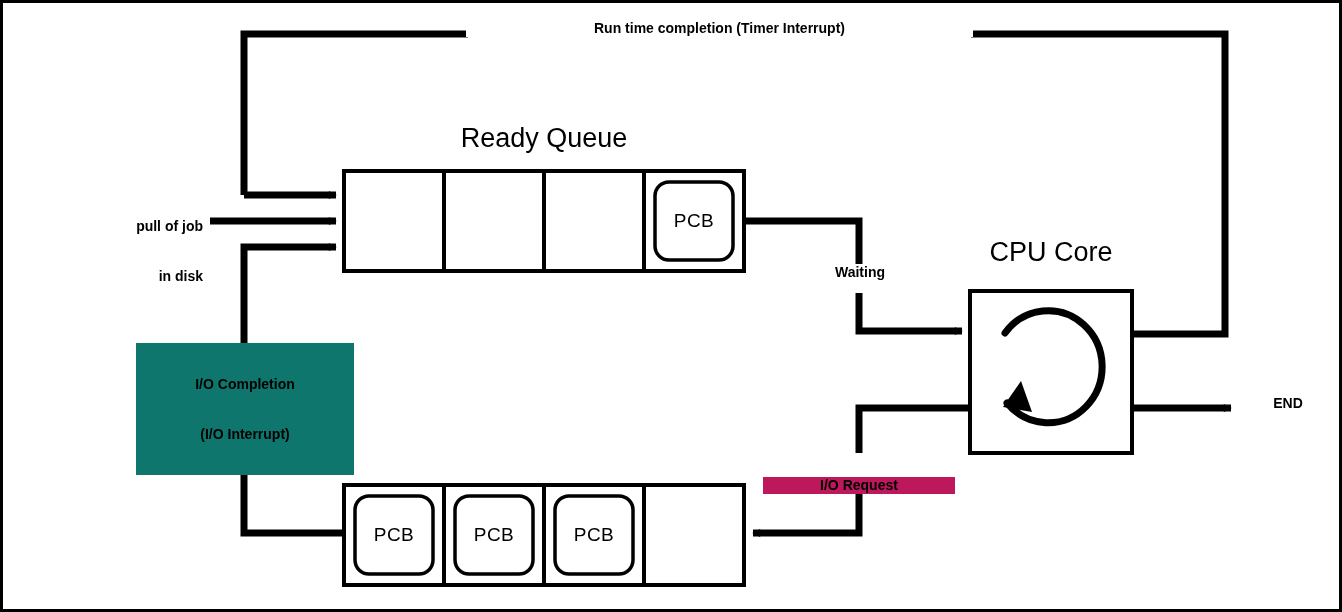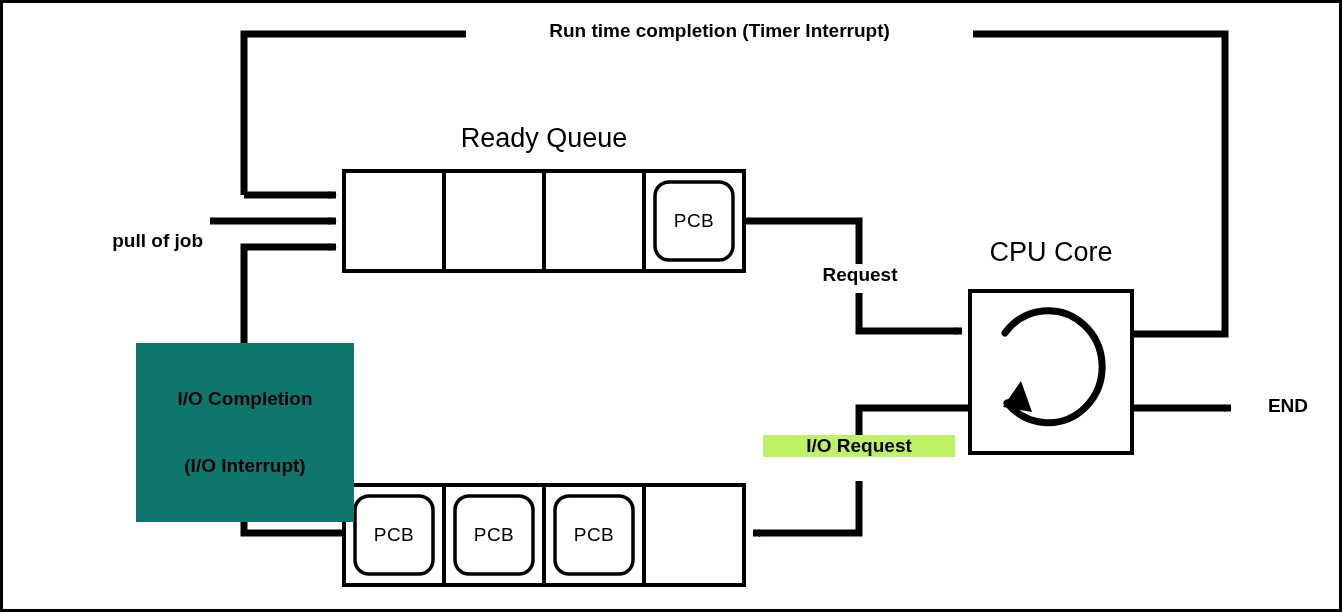--- a/index.html
+++ b/index.html
@@ -33,21 +33,21 @@
     line-height: 1.18;
   }
   .center {
     text-align: center;
   }
   .title-lbl {
     font-size: 27px;
     font-weight: normal;
   }
   .edge-lbl {
-    font-size: 19px;
+    font-size: 14px;
     font-weight: bold;
   }
   .pcb-lbl {
     font-size: 19px;
     font-weight: normal;
     letter-spacing: 0.4px;
   }
 </style>
 </head>
 <body>
@@ -113,35 +113,36 @@
       <line x1="541" y1="482" x2="541" y2="582" stroke="#000000" stroke-width="4"></line>
       <line x1="641" y1="482" x2="641" y2="582" stroke="#000000" stroke-width="4"></line>
       <rect x="352" y="493" width="78" height="78" rx="14" ry="14" fill="#ffffff" stroke="#000000" stroke-width="3.5"></rect>
       <rect x="452" y="493" width="78" height="78" rx="14" ry="14" fill="#ffffff" stroke="#000000" stroke-width="3.5"></rect>
       <rect x="552" y="493" width="78" height="78" rx="14" ry="14" fill="#ffffff" stroke="#000000" stroke-width="3.5"></rect>
     </g>
   </svg>
 
   <div class="lbl edge-lbl center" style="left:20px; top:182px; width:180px;text-align:right;">
     <div>pull of job</div>
+    <div>in disk</div>
   </div>
 
   <div class="lbl edge-lbl center" style="left:463px; top:17px; width:507px; background:#ffffff;">Run time completion (Timer Interrupt)</div>
 
   <div class="lbl title-lbl center" style="left:391px; top:120px; width:300px;">Ready Queue</div>
 
   <div class="lbl pcb-lbl center" style="left:652px; top:207px; width:78px;">PCB</div>
 
-  <div class="lbl edge-lbl center" style="left:762px; top:261px; width:190px; background:#ffffff;">Request</div>
+  <div class="lbl edge-lbl center" style="left:762px; top:261px; width:190px; background:#ffffff;">Waiting</div>
 
   <div class="lbl title-lbl center" style="left:948px; top:234px; width:200px;">CPU Core</div>
 
   <div class="lbl edge-lbl center" style="left:1240px; top:392px; width:90px;">END</div>
 
-  <div class="lbl edge-lbl center" style="left:760px; top:432px; width:192px; background:#bef264;">I/O Request</div>
+  <div class="lbl edge-lbl center" style="left:760px; top:474px; width:192px; background:#be185d;">I/O Request</div>
 
   <div class="lbl edge-lbl center" style="left:133px; top:340px; width:218px; background:#0f766e;">
     <div>I/O Completion</div>
     <div>(I/O Interrupt)</div>
   </div>
 
 
   <div class="lbl pcb-lbl center" style="left:352px; top:521px; width:78px;">PCB</div>
   <div class="lbl pcb-lbl center" style="left:452px; top:521px; width:78px;">PCB</div>
   <div class="lbl pcb-lbl center" style="left:552px; top:521px; width:78px;">PCB</div>

